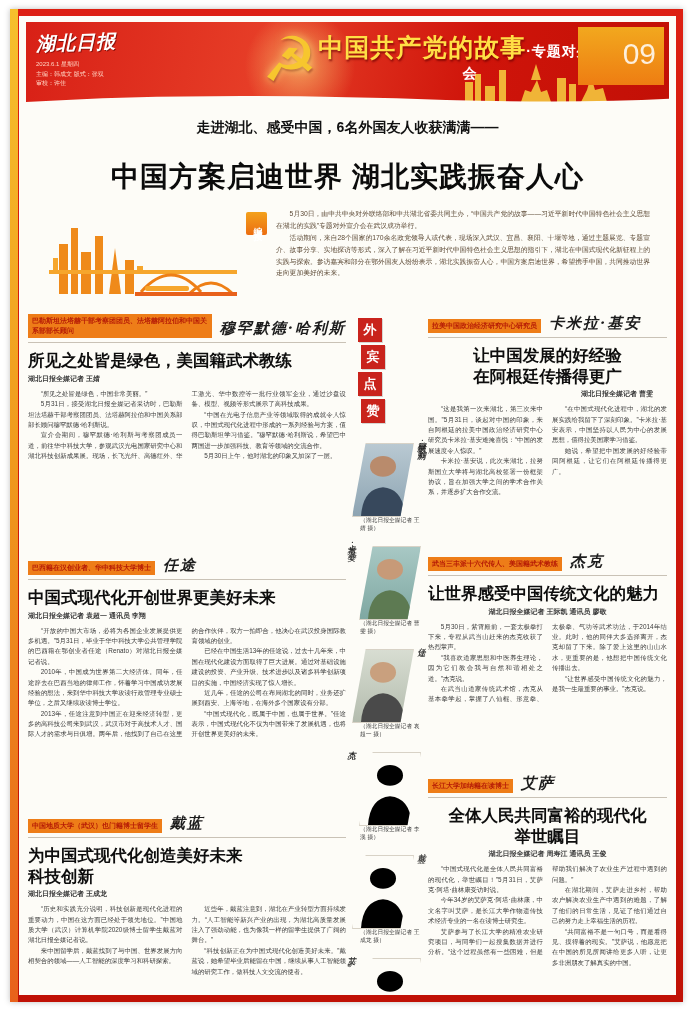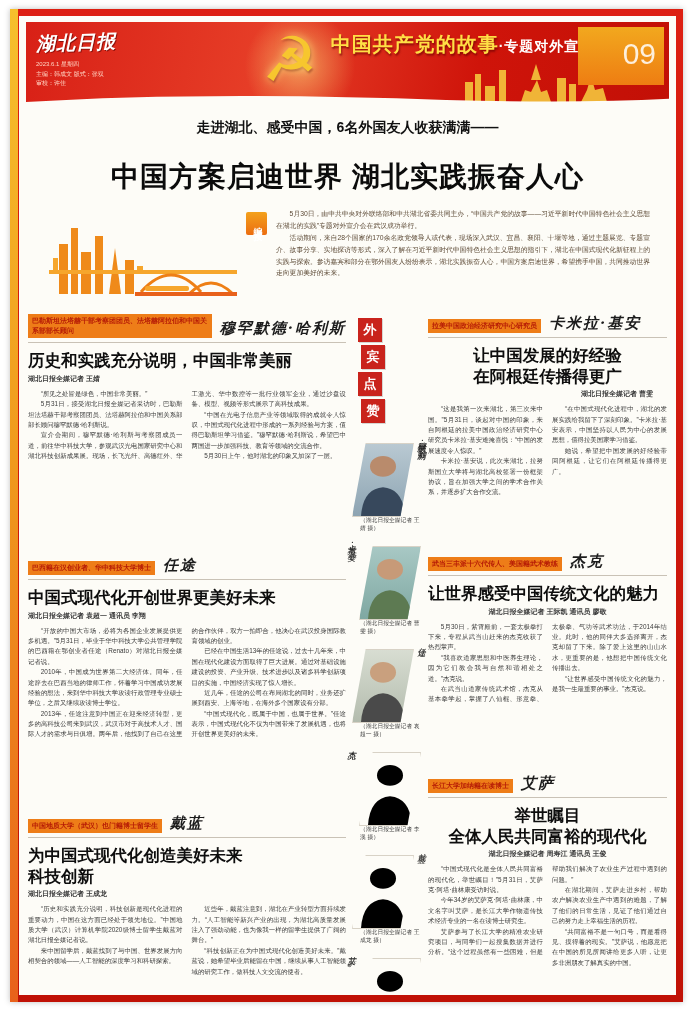--- a/index.html
+++ b/index.html
@@ -15,21 +15,21 @@
     background:linear-gradient(100deg,#d82016,#e73f28 38%,#cf140a 70%,#c21006);overflow:hidden;}
   .logo-block{position:absolute;left:10px;top:8px;color:#fff;z-index:3;}
   .logo{font-family:"DejaVu Serif",serif;font-style:italic;font-weight:bold;font-size:19px;
     letter-spacing:1px;transform:rotate(-2deg);text-shadow:1px 1px 0 rgba(90,0,0,.6);}
   .mast-meta{margin-top:4px;font-size:6px;line-height:1.6;color:#ffd3c2;}
   .emblem{position:absolute;left:236px;top:-4px;font-size:62px;line-height:84px;color:#f7c62e;
     z-index:2;text-shadow:0 0 10px rgba(255,225,120,.95),1px 2px 2px rgba(100,0,0,.5);}
   .emblem-glow{position:absolute;left:214px;top:-16px;width:120px;height:120px;border-radius:50%;
     background:radial-gradient(circle,rgba(255,230,130,.55),rgba(255,230,130,0) 65%);z-index:1;}
   .banner-titles{position:absolute;left:288px;top:9px;width:312px;text-align:center;z-index:3;}
-  .bt-main{font-size:20px;font-weight:900;color:#ffdf45;letter-spacing:1px;
+  .bt-main{font-size:25px;font-weight:900;color:#ffdf45;letter-spacing:1px;
     text-shadow:1px 2px 2px rgba(110,0,0,.7);text-align:right;}
   .bt-suffix{font-size:14px;font-weight:bold;color:#fff;letter-spacing:1px;}
   .bt-sub{margin-top:8px;font-size:11px;font-weight:bold;color:#8e1207;letter-spacing:.5px;
     text-shadow:0 0 4px rgba(255,255,255,.7);}
   .pagebox{position:absolute;right:5px;top:5px;width:86px;height:58px;z-index:3;
     background:linear-gradient(180deg,#f2a81e,#ee7d12);text-align:right;padding:0 8px;box-sizing:border-box;}
   .pagenum{font-size:30px;line-height:54px;font-weight:400;color:rgba(255,255,255,.85);}
   .banner-skyline{position:absolute;right:58px;bottom:4px;z-index:2;opacity:.95;}
   .banner-wave{position:absolute;left:0;right:0;bottom:-1px;z-index:2;}
 
@@ -171,21 +171,21 @@
 
       <div class="col">
 
         <div class="article" style="height:234px">
           <div class="tag-row">
             <span class="tag">巴勒斯坦法塔赫干部考察团团员、法塔赫阿拉伯和中国关系部部长顾问</span>
             <span class="pname">穆罕默德·哈利斯</span>
           </div>
           <div class="rule"></div>
           <div class="atitle">
-            <span class="tl">历史和实践充分说明，中国非常美丽</span>
+            <span class="tl">所见之处皆是绿色，美国籍武术教练</span>
           </div>
           <div class="byline">湖北日报全媒记者 王婧</div>
           <div class="abody">
               <p>“所见之处皆是绿色，中国非常美丽。”</p>
               <p>5月31日，接受湖北日报全媒记者采访时，巴勒斯坦法塔赫干部考察团团员、法塔赫阿拉伯和中国关系部部长顾问穆罕默德·哈利斯说。</p>
               <p>宣介会期间，穆罕默德·哈利斯与考察团成员一道，前往华中科技大学，参观武汉光电国家研究中心和湖北科技创新成果展。现场，长飞光纤、高德红外、华工激光、华中数控等一批行业领军企业，通过沙盘设备、模型、视频等形式展示了高科技成果。</p>
               <p>“中国在光电子信息产业等领域取得的成就令人惊叹，中国式现代化进程中形成的一系列经验与方案，值得巴勒斯坦学习借鉴。”穆罕默德·哈利斯说，希望巴中两国进一步加强科技、教育等领域的交流合作。</p>
               <p>5月30日上午，他对湖北的印象又加深了一层。</p>
             </div>
         </div>
@@ -344,22 +344,22 @@
             </div>
         </div>
 
         <div class="article" style="height:244px;margin-top:8px">
           <div class="tag-row">
             <span class="tag">长江大学加纳籍在读博士</span>
             <span class="pname">艾萨</span>
           </div>
           <div class="rule"></div>
           <div class="atitle ta-center">
+            <span class="tl">全体人民共同富裕的现代化</span>
             <span class="tl">举世瞩目</span>
-            <span class="tl">全体人民共同富裕的现代化</span>
           </div>
           <div class="byline by-center">湖北日报全媒记者 周寿江 通讯员 王俊</div>
           <div class="abody">
               <p>“中国式现代化是全体人民共同富裕的现代化，举世瞩目！”5月31日，艾萨克·阿塔·曲林康受访时说。</p>
               <p>今年34岁的艾萨克·阿塔·曲林康，中文名字叫艾萨，是长江大学作物遗传技术经济专业的一名在读博士研究生。</p>
               <p>艾萨参与了长江大学的精准农业研究项目，与同学们一起搜集数据并进行分析。“这个过程虽然有一些困难，但是帮助我们解决了农业生产过程中遇到的问题。”</p>
               <p>在湖北期间，艾萨走进乡村，帮助农户解决农业生产中遇到的难题，了解了他们的日常生活，见证了他们通过自己的努力走上幸福生活的历程。</p>
               <p>“共同富裕不是一句口号，而是看得见、摸得着的现实。”艾萨说，他愿意把在中国的所见所闻讲给更多人听，让更多非洲朋友了解真实的中国。</p>
             </div>
         </div>

